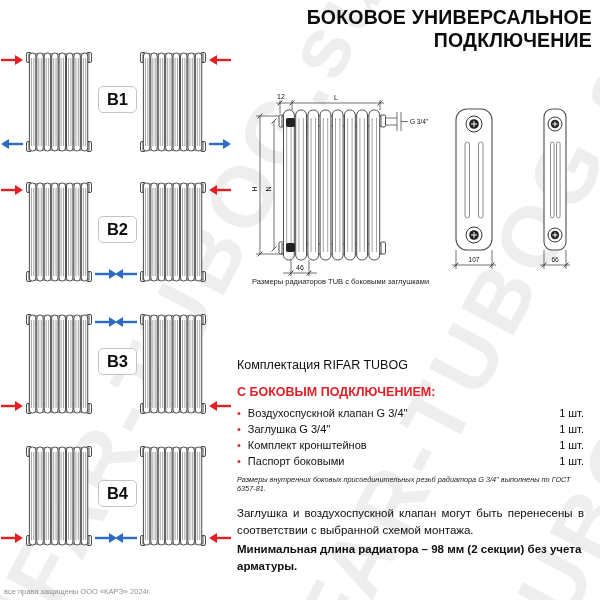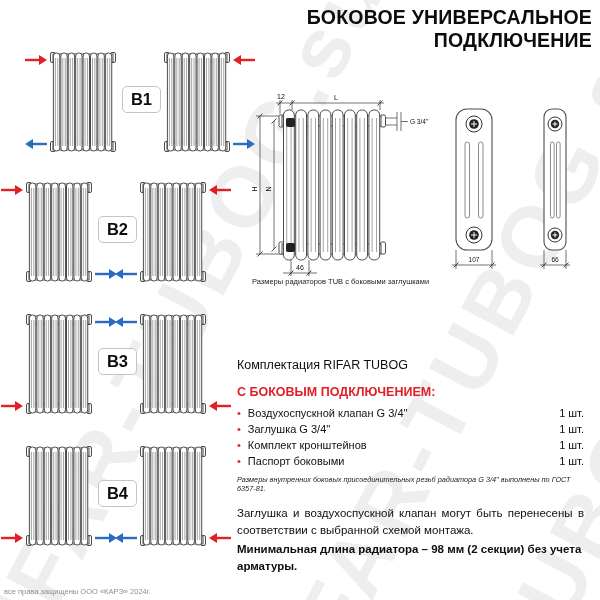--- a/index.html
+++ b/index.html
@@ -50,21 +50,21 @@
 
 <div class="canvas">
 
   <span class="wm" style="left:-60px;top:660px">RIFAR-TUBOG.su</span>
   <span class="wm" style="left:230px;top:700px">RIFAR-TUBOG.su</span>
   <span class="wm" style="left:470px;top:640px">TUBOG</span>
 
   <h1 class="title">БОКОВОЕ УНИВЕРСАЛЬНОЕ ПОДКЛЮЧЕНИЕ</h1>
 
   <div id="schemes">
-      <div class="scheme-row" style="top: 8px; margin-left: 24px;">
+      <div class="scheme-row" style="top: 8px;">
         <div class="rad left"><svg width="66" height="108" viewBox="0 0 66 108">
             <g stroke="#4d4d4d" stroke-width="1" fill="#fff">
               <rect x="0.5" y="4.5" width="5" height="10" rx="1.5"></rect>
               <rect x="60.5" y="4.5" width="5" height="10" rx="1.5"></rect>
               <rect x="0.5" y="93.5" width="5" height="10" rx="1.5"></rect>
               <rect x="60.5" y="93.5" width="5" height="10" rx="1.5"></rect>
               <rect x="3" y="6" width="60" height="8"></rect>
               <rect x="3" y="94" width="60" height="8"></rect>
             </g>
             <rect x="3.40" y="5" width="6.4" height="98" rx="3" fill="#fff" stroke="#4d4d4d" stroke-width="1"></rect>

